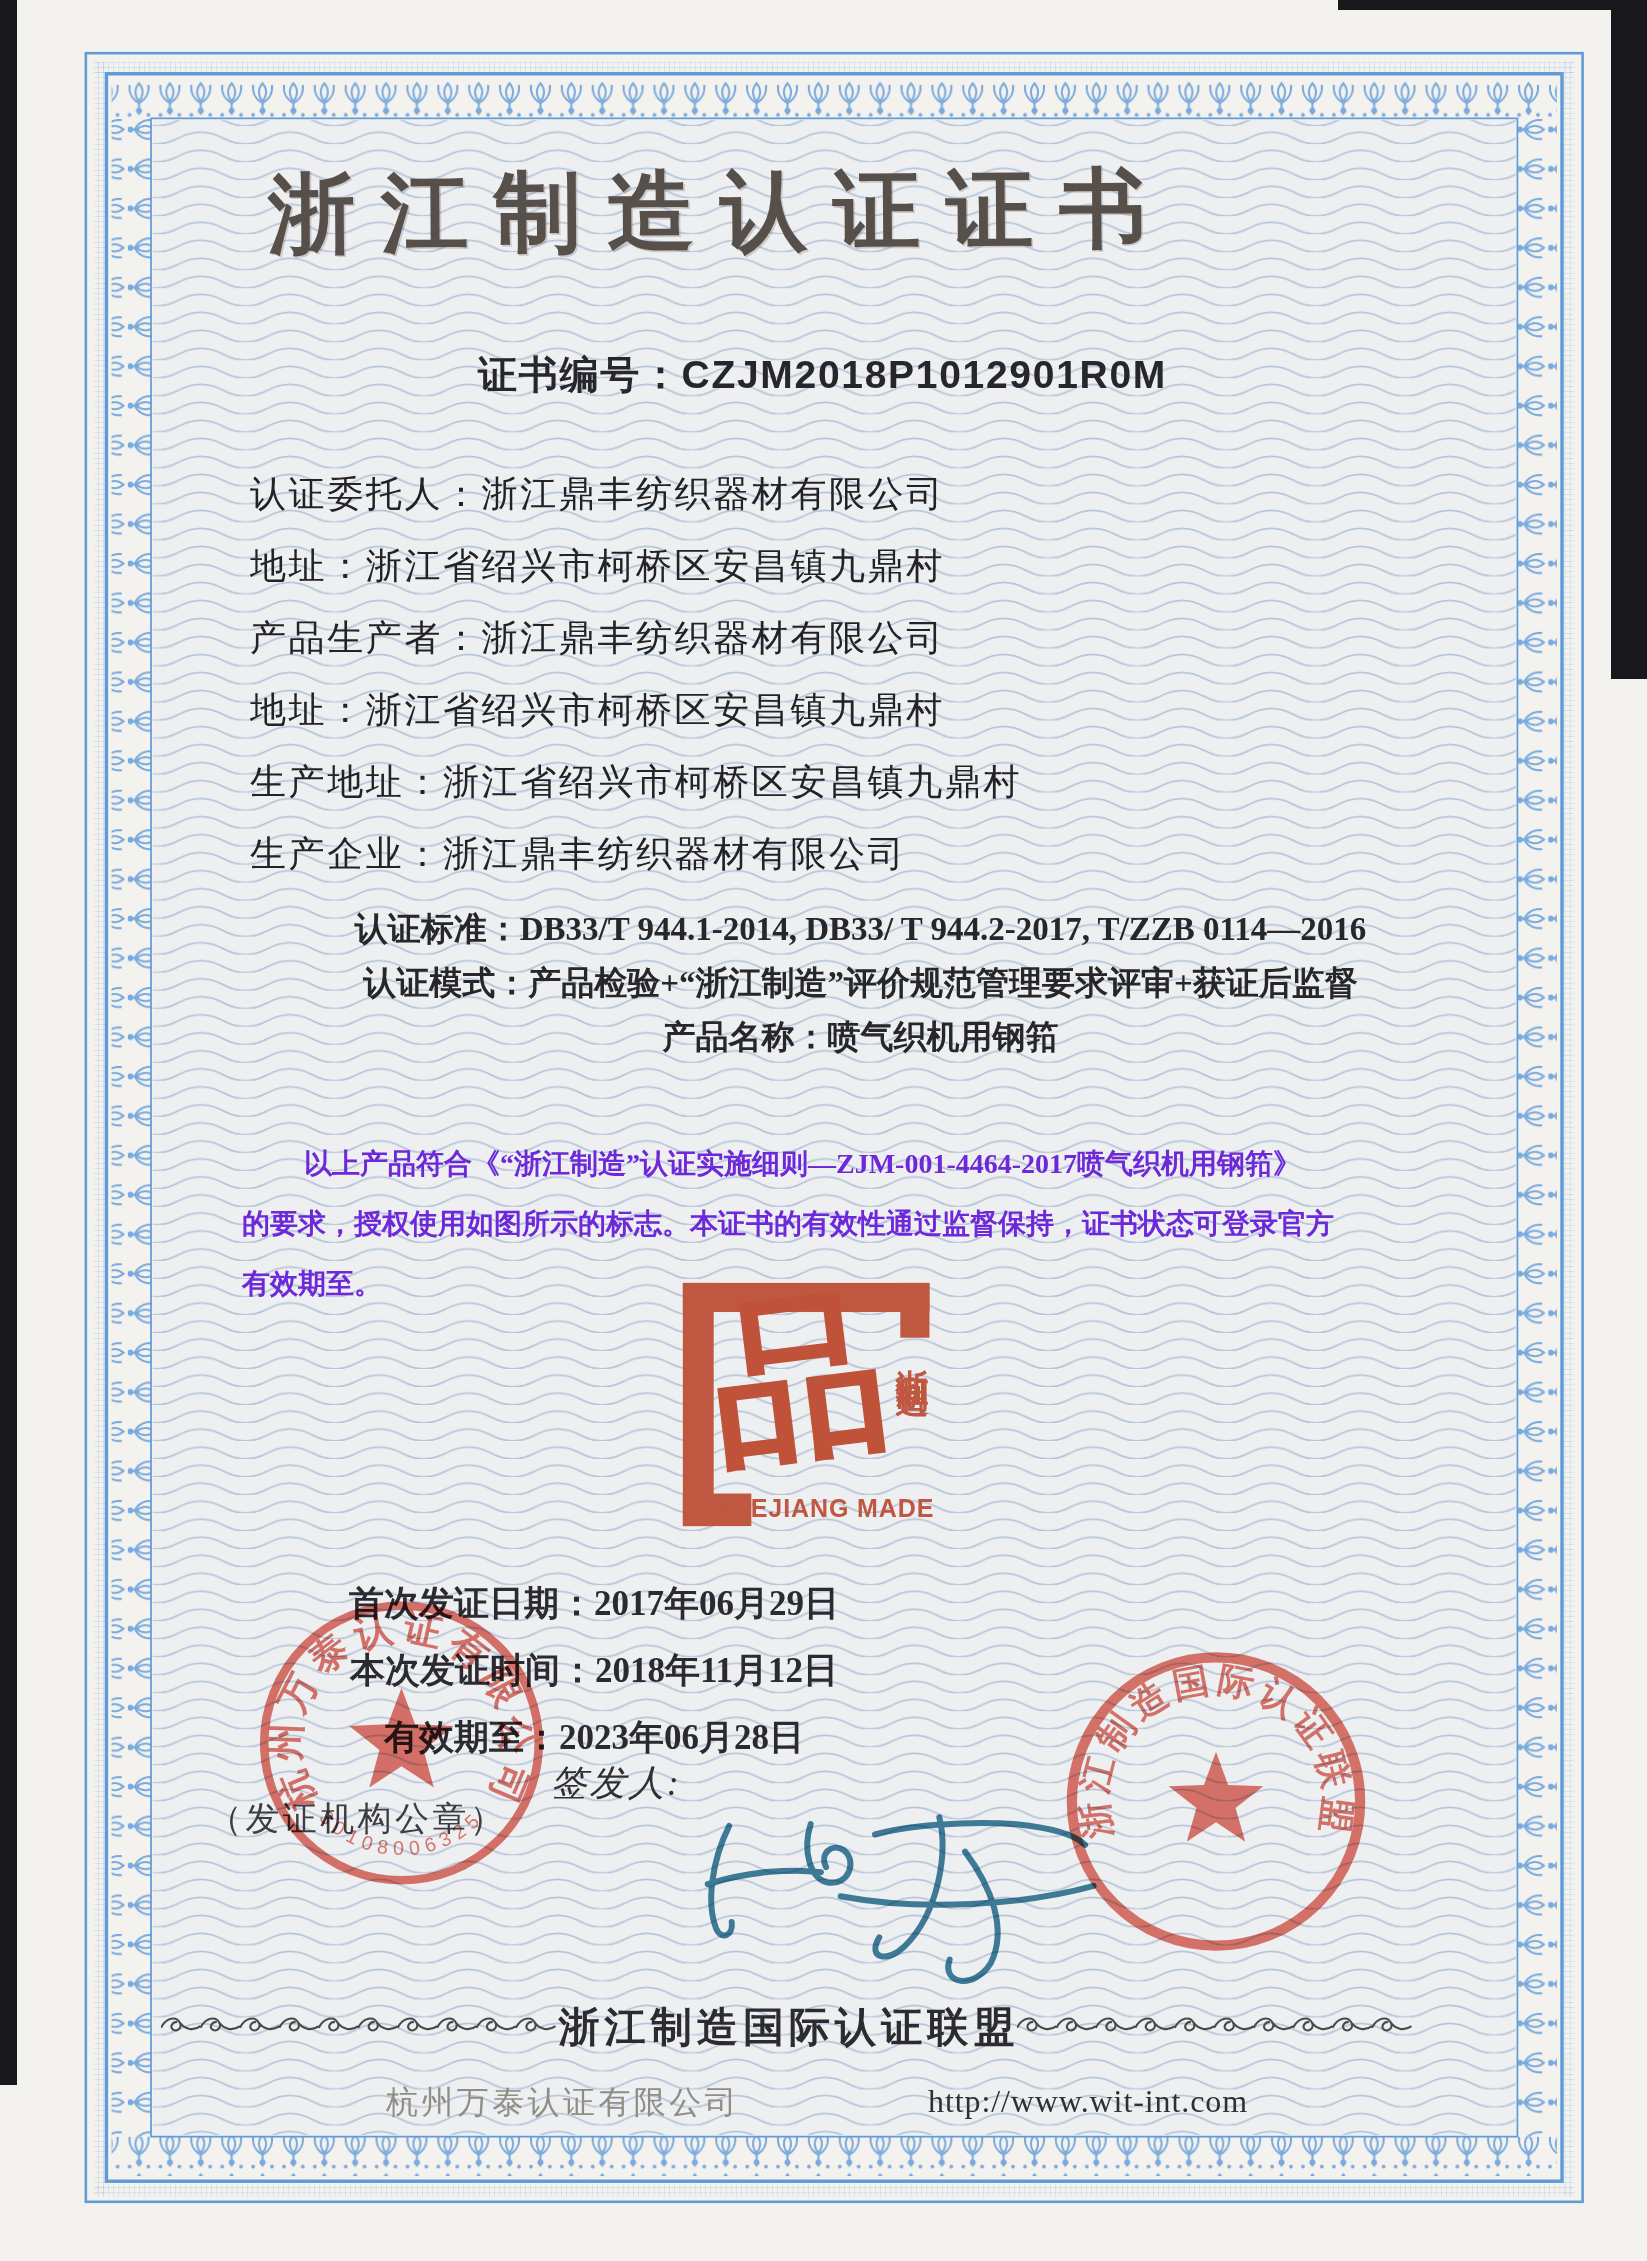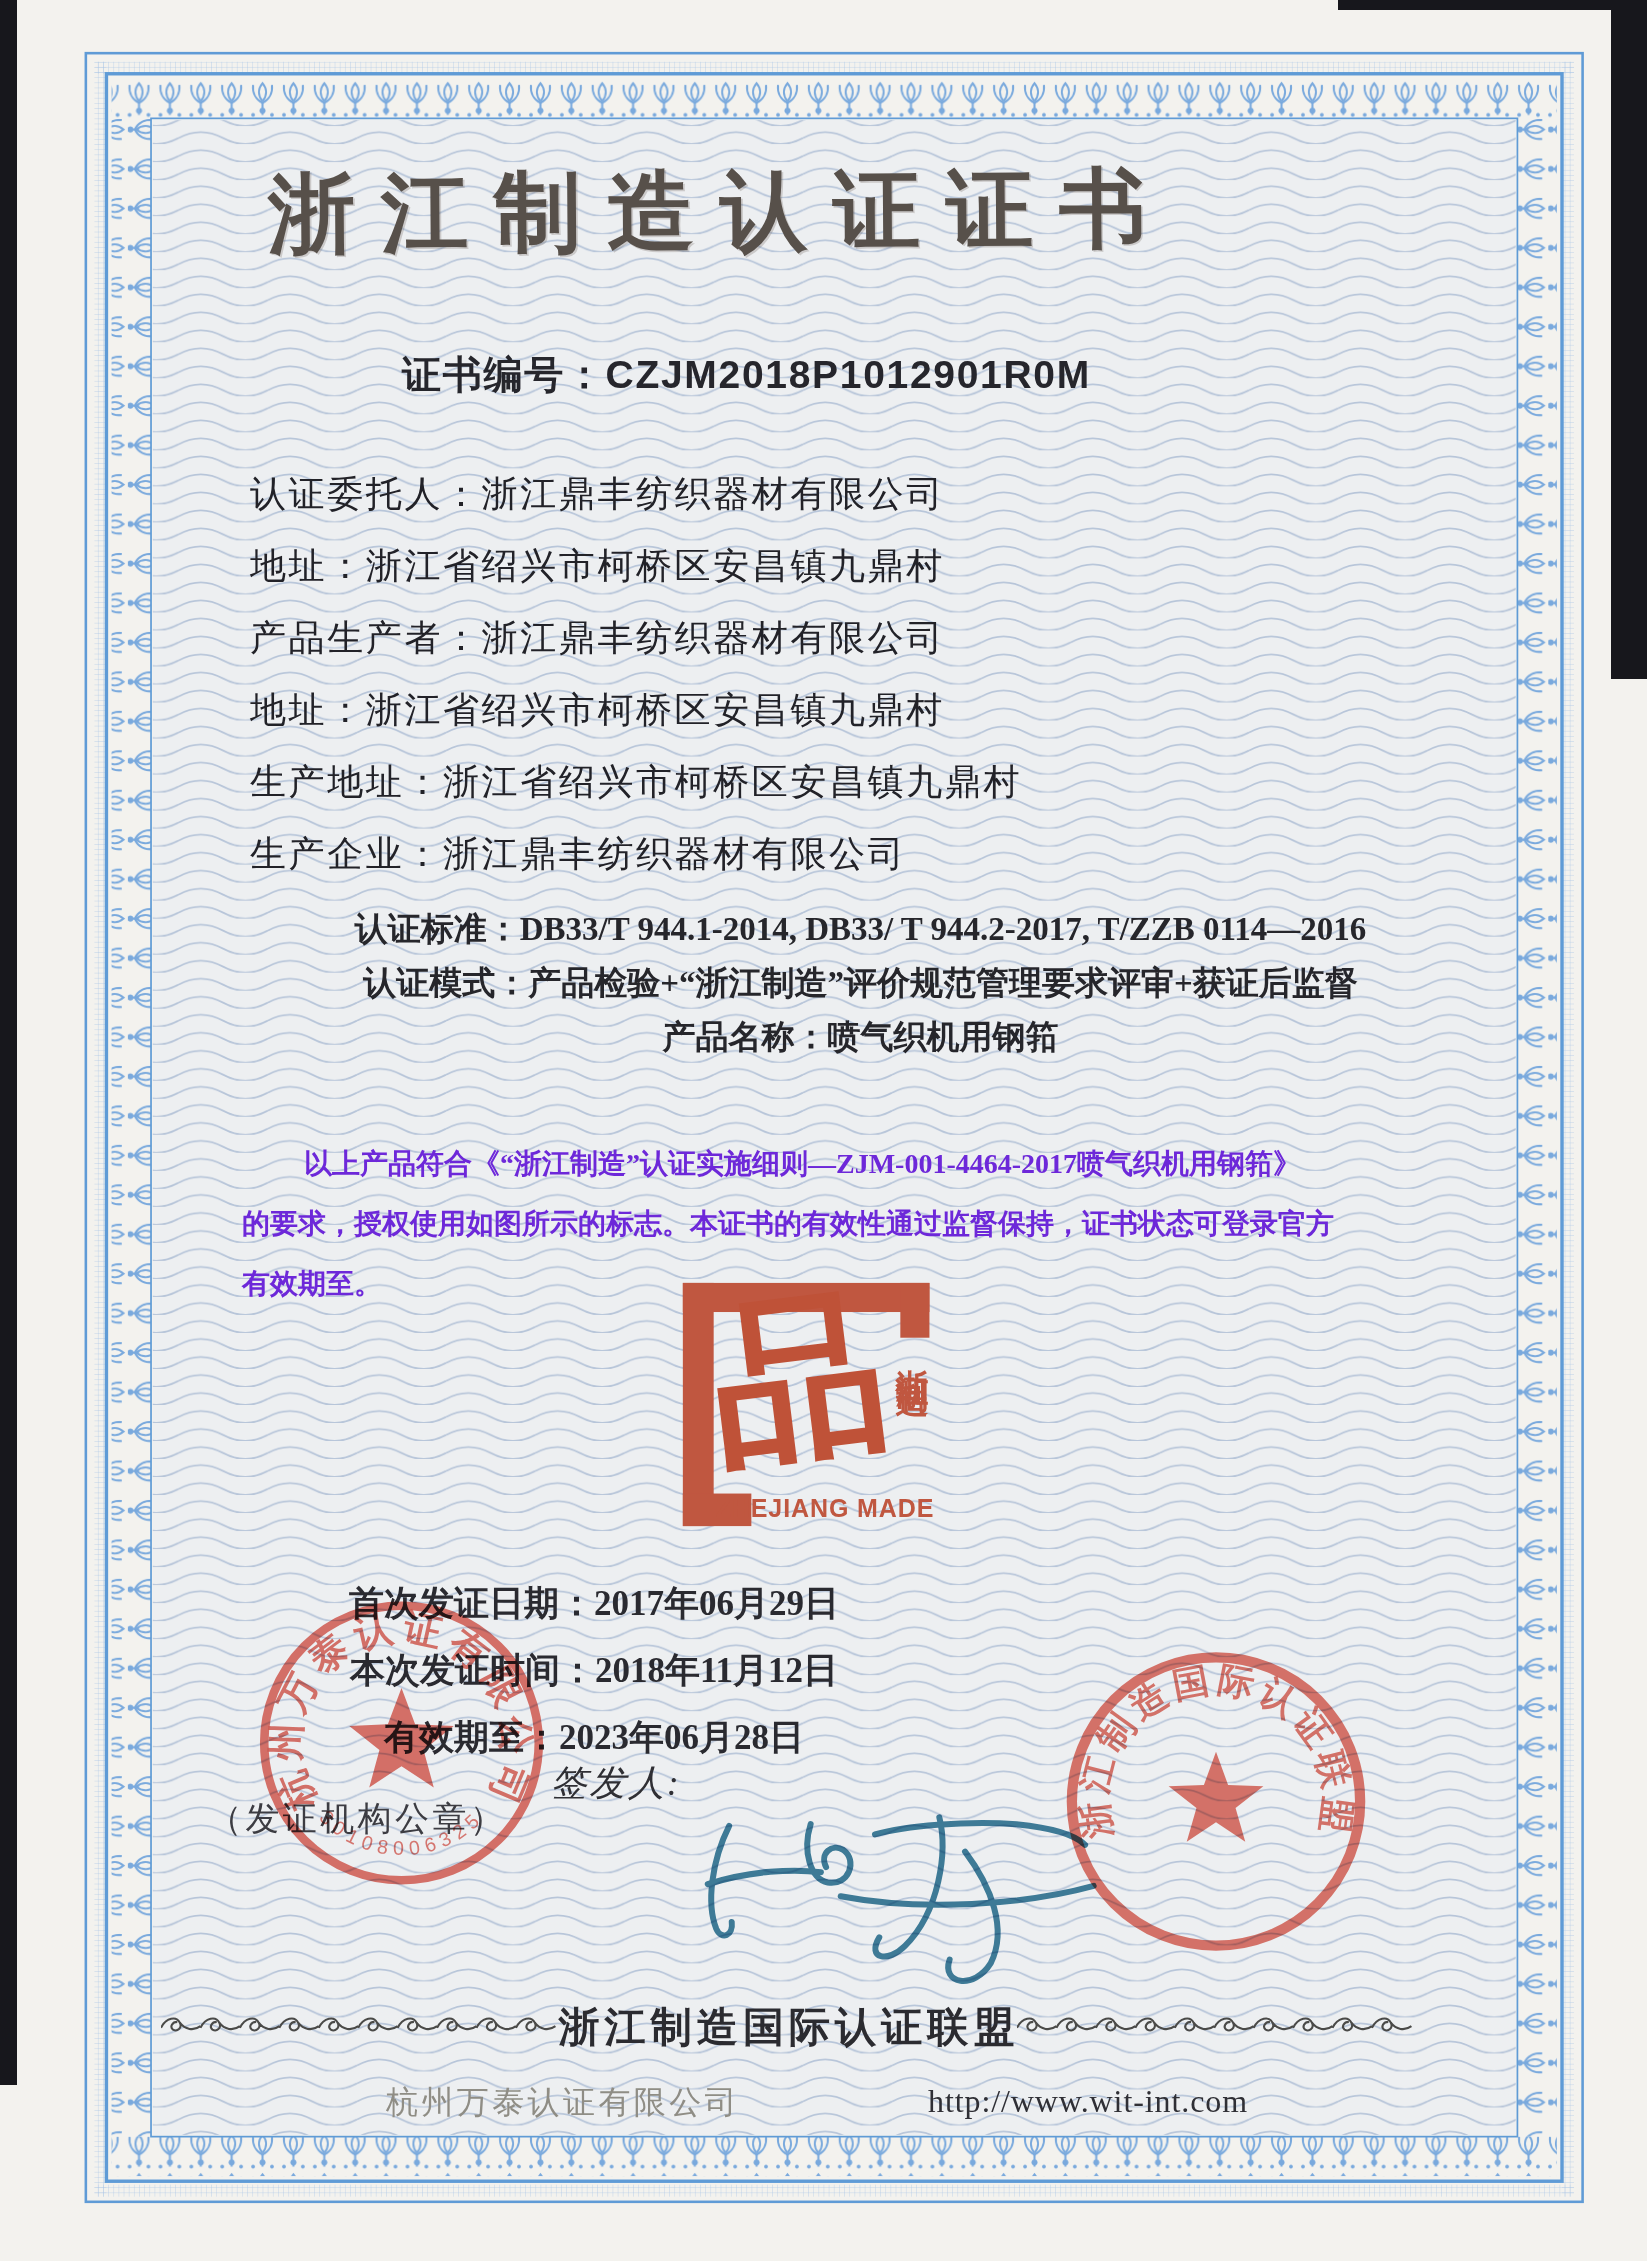--- a/index.html
+++ b/index.html
@@ -13,21 +13,21 @@
   .bg-svg{position:absolute;left:0;top:0;}
   .cert-title{
     position:absolute;left:257px;top:153px;width:926px;height:129px;
     font-family:"DejaVu Serif","Liberation Serif",serif;
     font-size:87px;font-weight:bold;color:#57504a;
     letter-spacing:26px;text-align:center;white-space:nowrap;
     text-shadow:1.7px 1.7px 0 rgba(80,70,58,.22);
     transform:rotate(-.4deg);
   }
   .cert-no{
-    position:absolute;left:326px;top:348px;width:841px;text-align:center;
+    position:absolute;left:326px;top:348px;width:841px;text-align:right;
     font-family:"Liberation Sans","DejaVu Sans",sans-serif;
     font-size:39px;font-weight:bold;color:#26262c;letter-spacing:1.7px;white-space:nowrap;
   }
   .info-block{
     position:absolute;left:250px;top:458px;width:1201px;
     font-family:"Liberation Sans","DejaVu Sans",sans-serif;
     font-size:36px;font-weight:normal;color:#222228;letter-spacing:2.6px;
   }
   .info-block .line{height:72px;line-height:72px;white-space:nowrap;}
   .spec-block{

